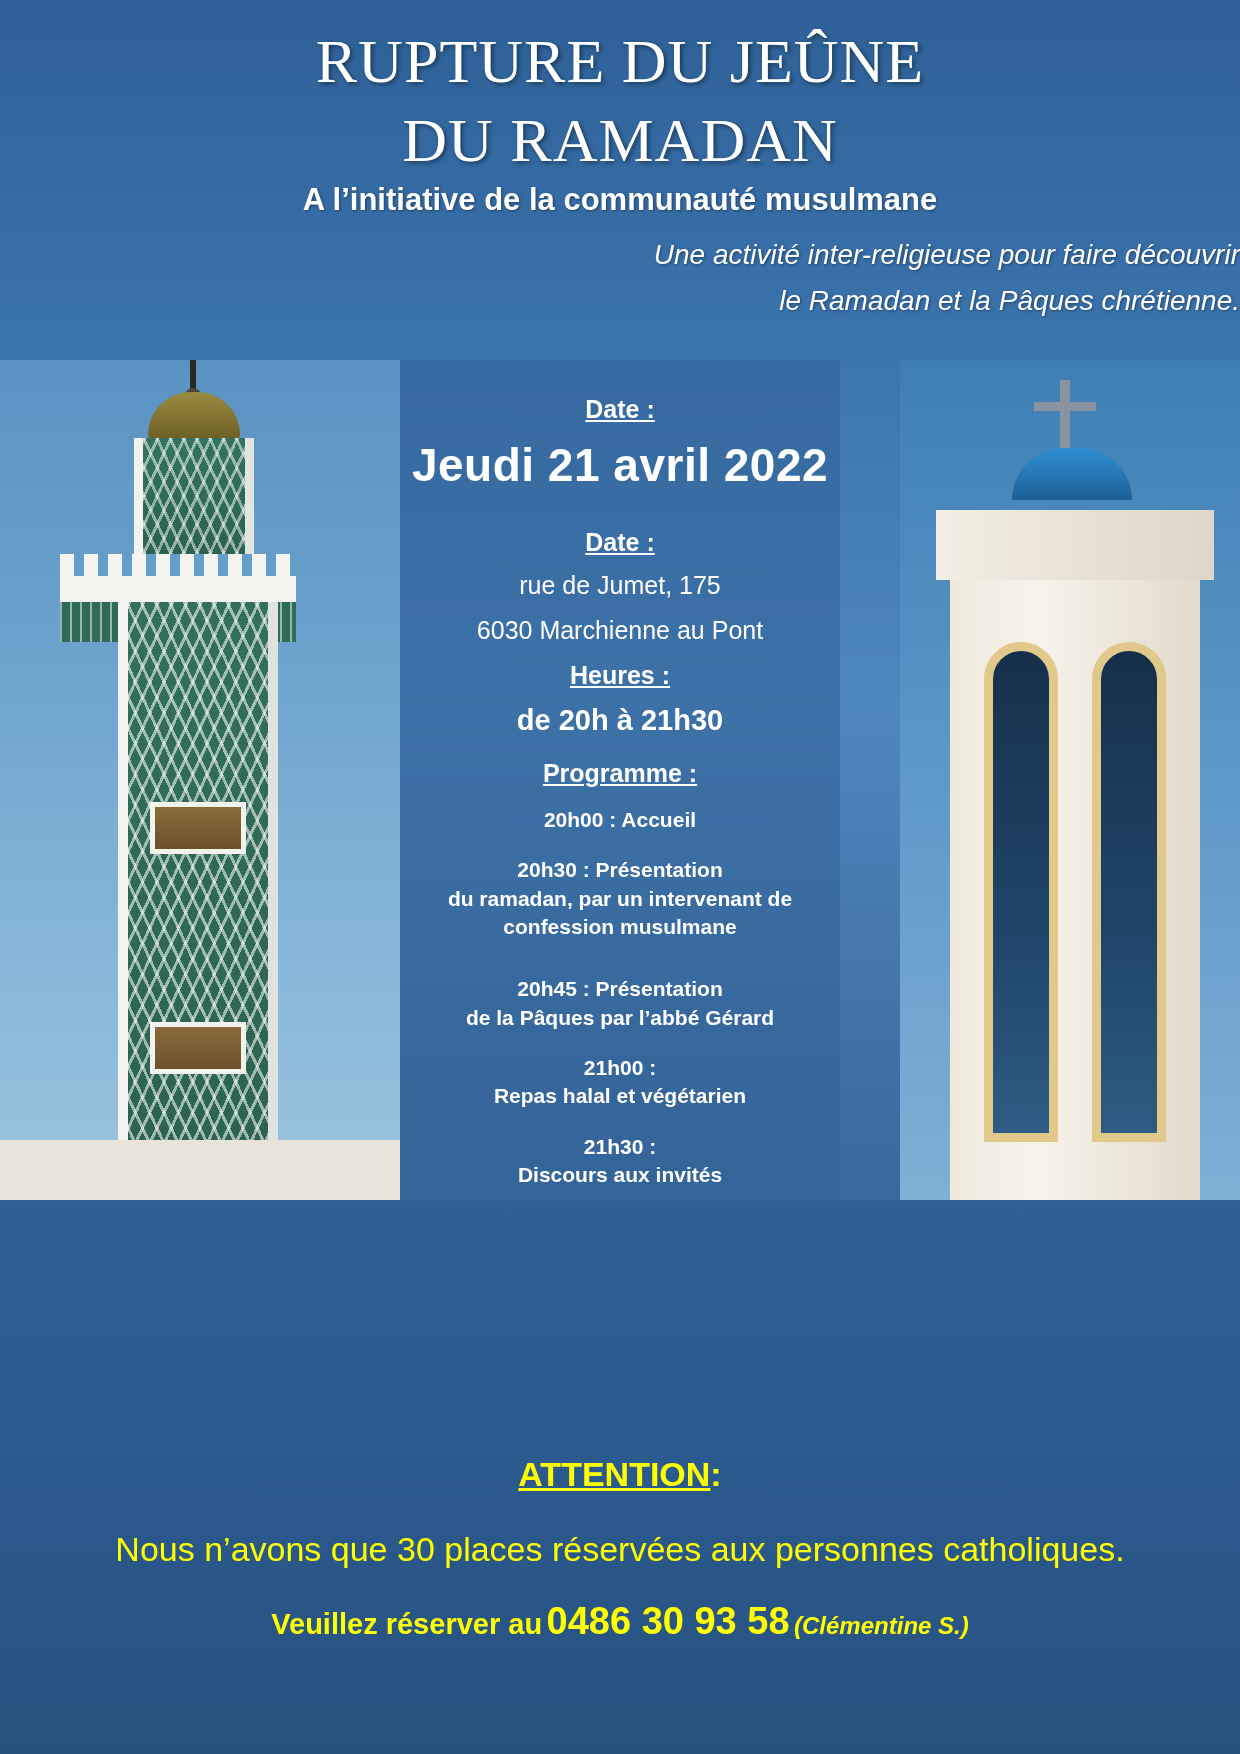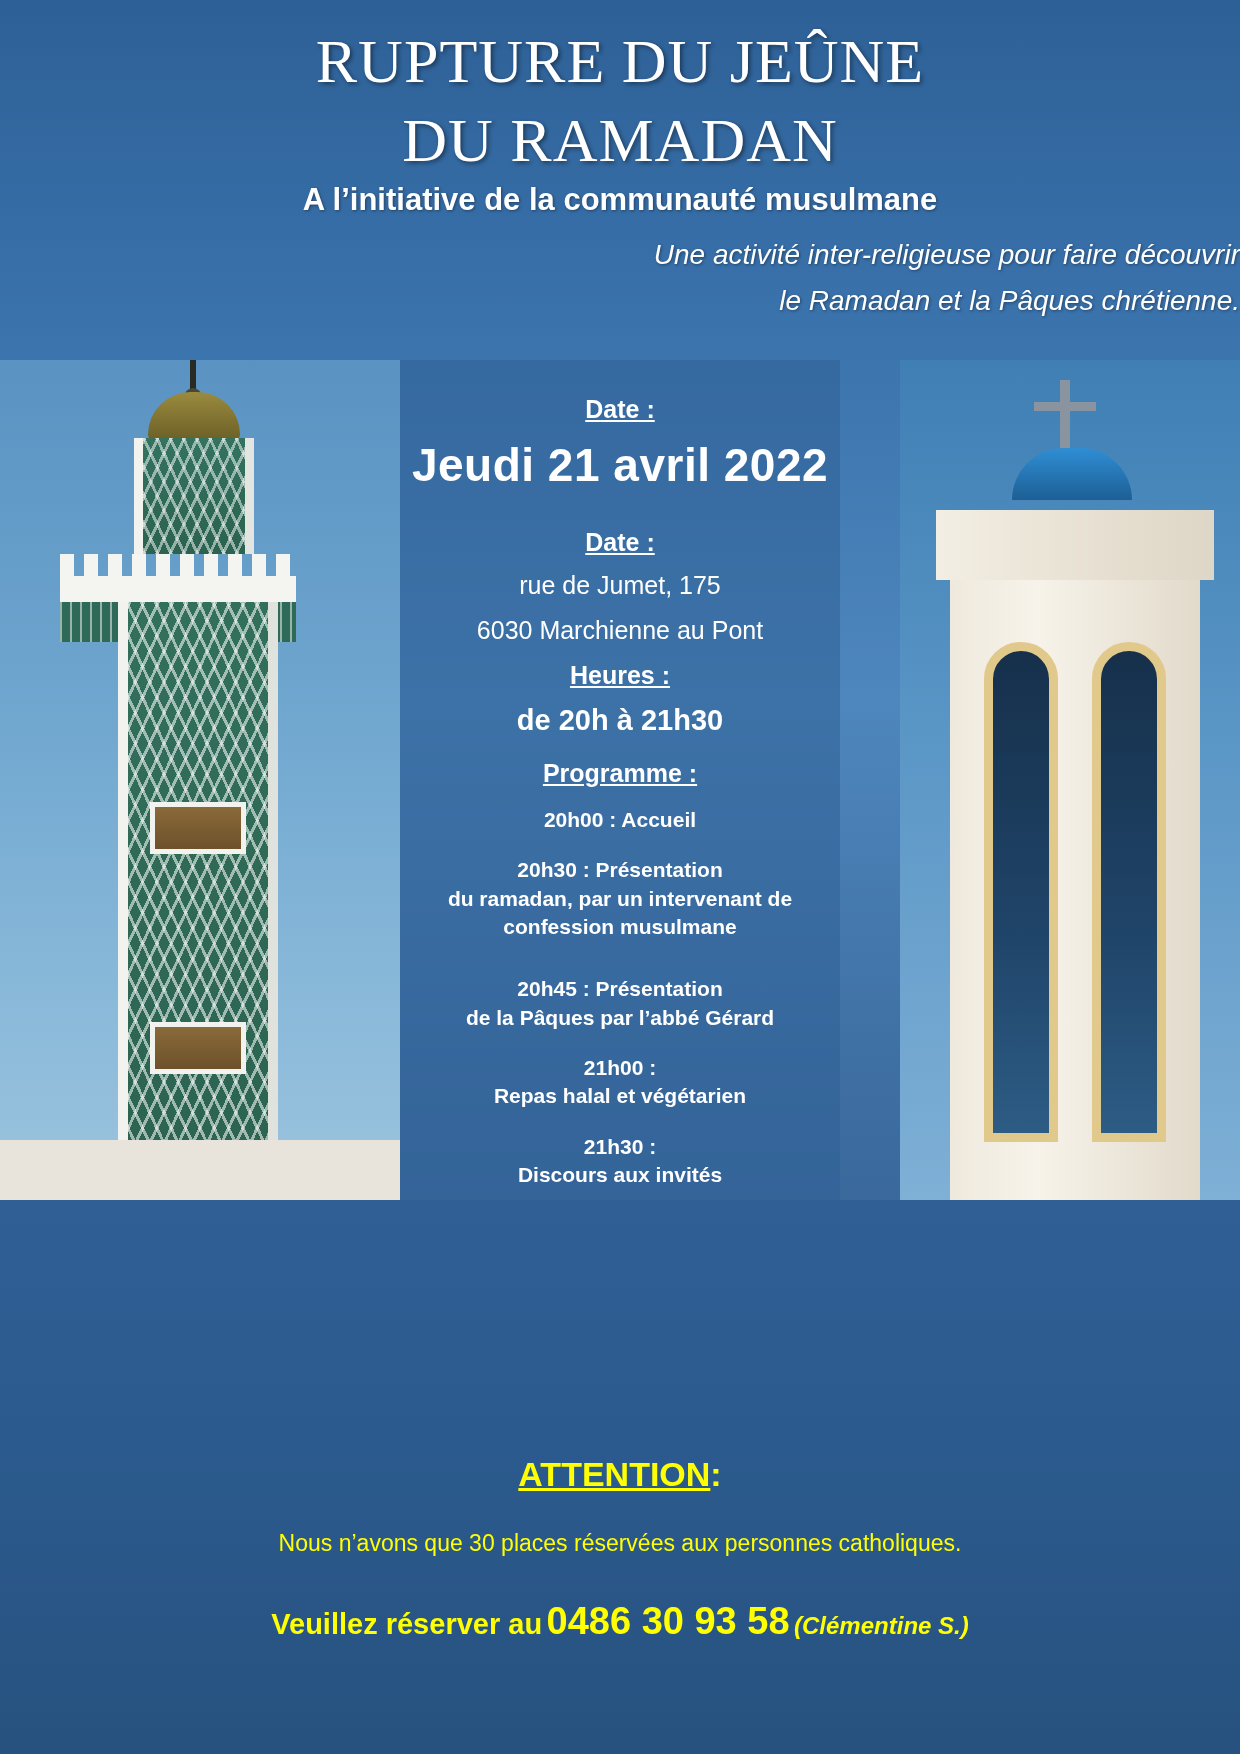--- a/index.html
+++ b/index.html
@@ -244,21 +244,21 @@
     left: 0; top: 1455px; width: 100%;
     text-align: center;
     font-size: 34px;
     font-weight: bold;
     color: #ffff00;
   }
   #attention u { text-decoration: underline; }
   #notice {
     left: 0; top: 1530px; width: 100%;
     text-align: center;
-    font-size: 23px;
+    font-size: 34px;
     color: #ffff00;
   }
   #reserve {
     left: 0; top: 1600px; width: 100%;
     text-align: center;
     color: #ffff00;
     font-weight: bold;
   }
   #reserve .txt { font-size: 29px; }
   #reserve .phone { font-size: 38px; margin-top: 47px; }

